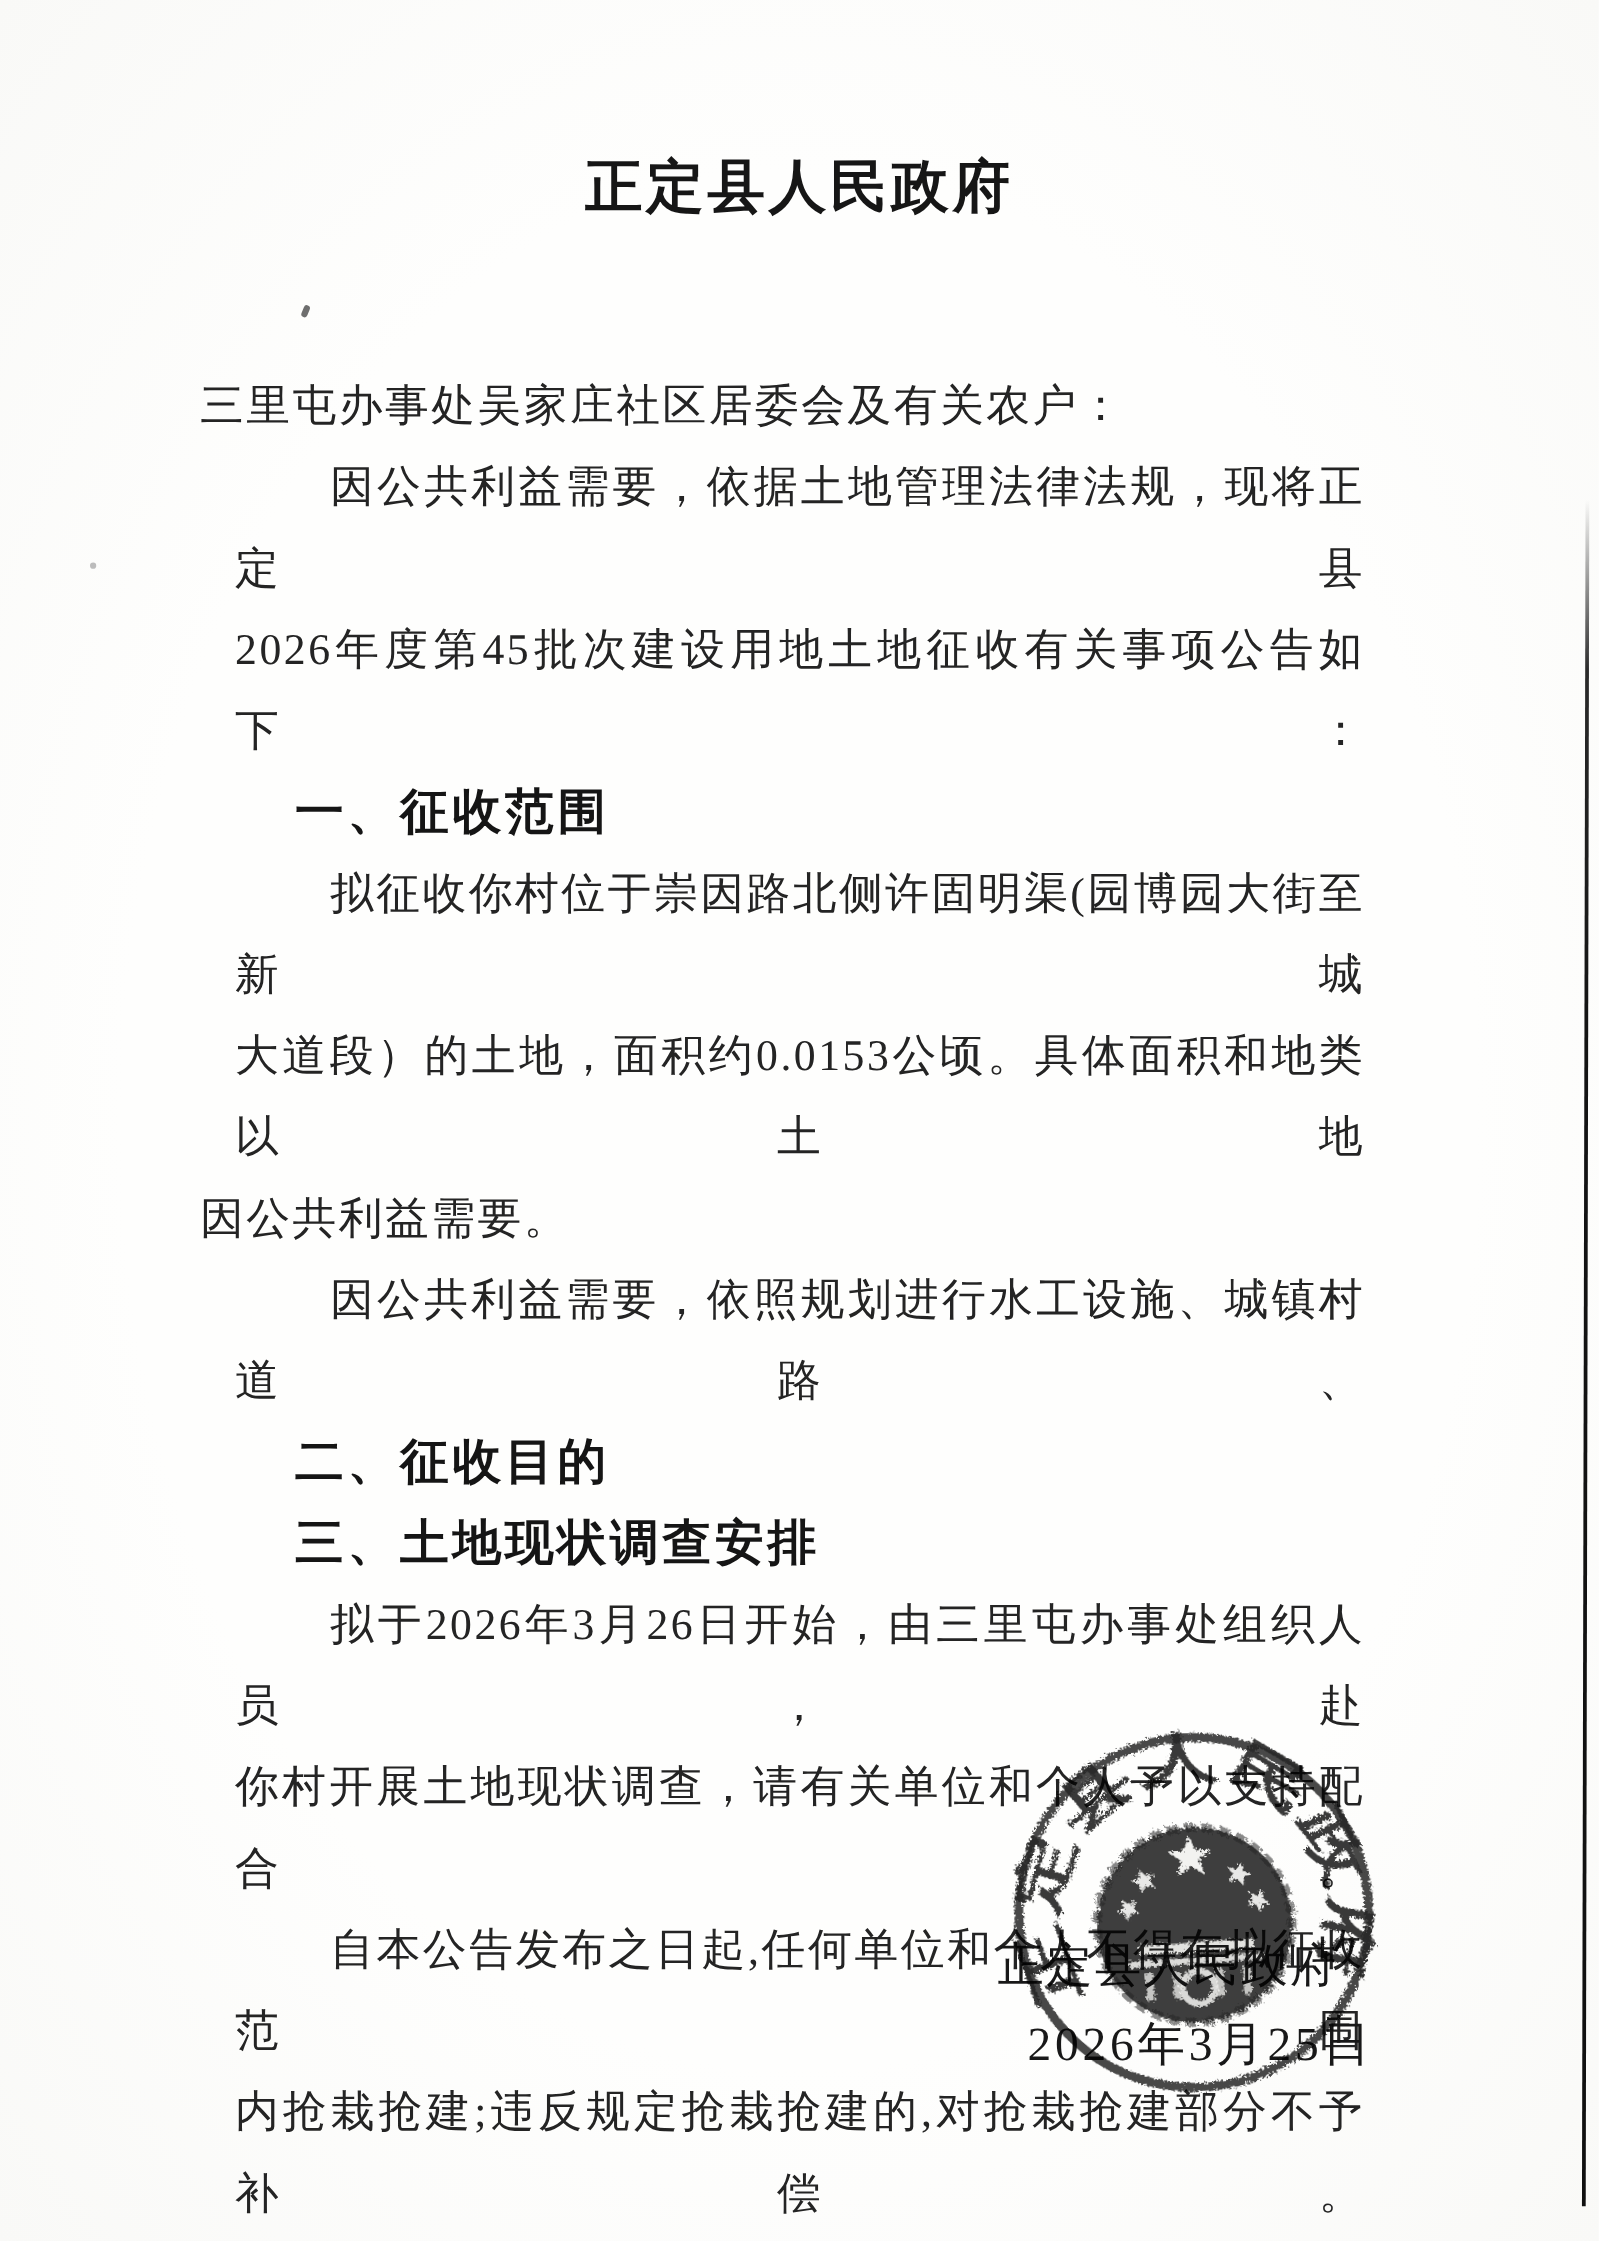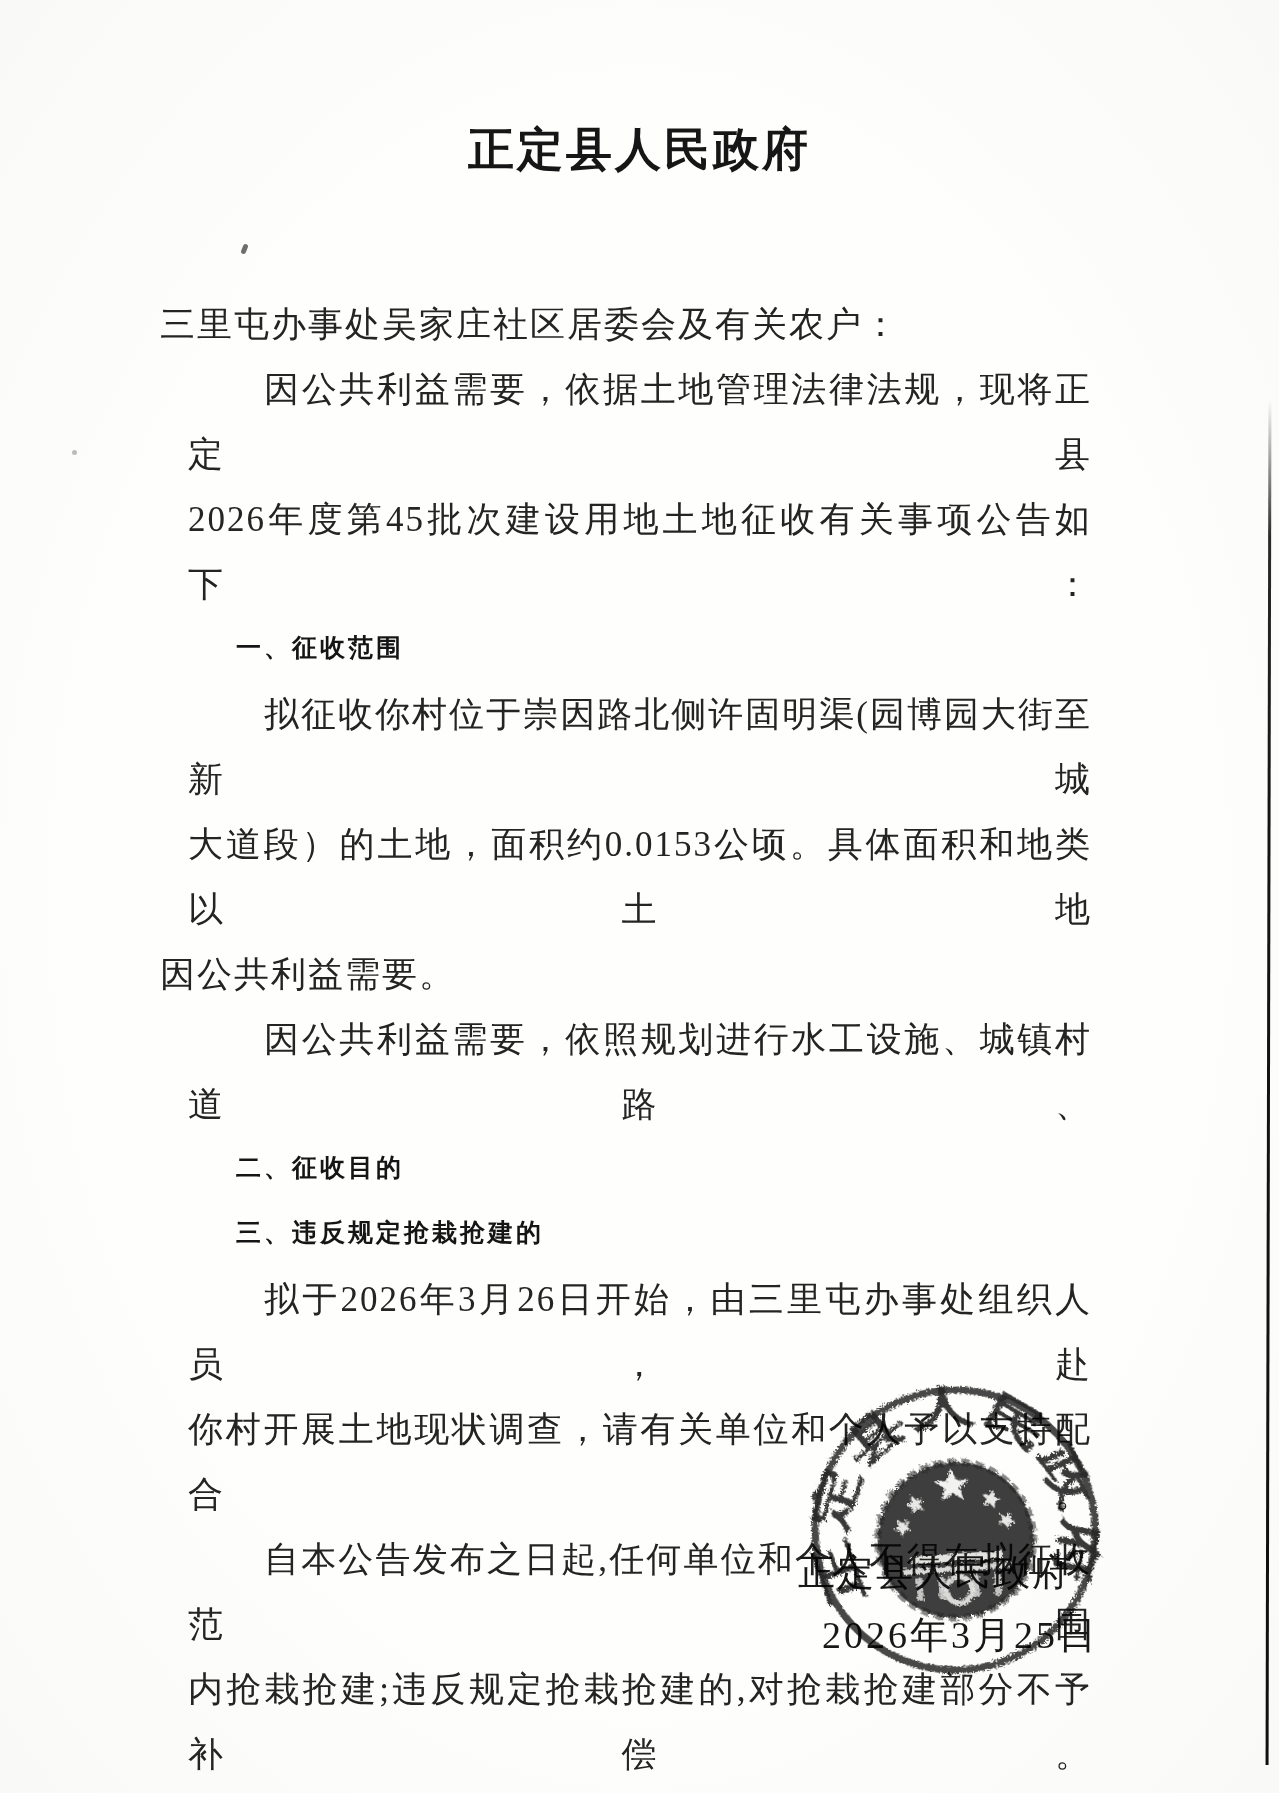--- a/index.html
+++ b/index.html
@@ -21,22 +21,22 @@
   }
   
   .body-text{
     left:160px;top:292px;width:932px;
     font-size:35px;line-height:65px;letter-spacing:2px;color:#242424;
   }
   .line{white-space:nowrap;}
   .line.just{white-space:normal;text-align:justify;text-align-last:justify;margin-left:28px;}
   .line.indent{text-indent:76px;}
   .line.heading{
-    font-family:Liberation Mono, monospace;font-weight:700;
-    font-size:25px;letter-spacing:3px;color:#151515;
+    font-family:Liberation Sans, sans-serif;font-weight:700;
+    font-size:39px;letter-spacing:3px;color:#151515;
   }
   
   .signature-line{
     left:798px;top:1548px;font-size:37px;letter-spacing:2px;color:#181818;
   }
   .date-line{
     left:822px;top:1610px;font-size:38px;letter-spacing:3px;color:#181818;
   }
   
   .seal-wrap{
@@ -64,21 +64,21 @@
 <div class="abs body-text">
   <div class="line">三里屯办事处吴家庄社区居委会及有关农户：</div>
   <div class="line just indent">因公共利益需要，依据土地管理法律法规，现将正定县</div>
   <div class="line just">2026年度第45批次建设用地土地征收有关事项公告如下：</div>
   <div class="line heading indent">一、征收范围</div>
   <div class="line just indent">拟征收你村位于崇因路北侧许固明渠(园博园大街至新城</div>
   <div class="line just">大道段）的土地，面积约0.0153公顷。具体面积和地类以土地</div>
   <div class="line">因公共利益需要。</div>
   <div class="line just indent">因公共利益需要，依照规划进行水工设施、城镇村道路、</div>
   <div class="line heading indent">二、征收目的</div>
-  <div class="line heading indent">三、违反规定抢栽抢建的</div>
+  <div class="line heading indent">三、土地现状调查安排</div>
   <div class="line just indent">拟于2026年3月26日开始，由三里屯办事处组织人员，赴</div>
   <div class="line just">你村开展土地现状调查，请有关单位和个人予以支持配合。</div>
   <div class="line just indent">自本公告发布之日起,任何单位和个人不得在拟征收范围</div>
   <div class="line just">内抢栽抢建;违反规定抢栽抢建的,对抢栽抢建部分不予补偿。</div>
   <div class="line just indent">本公告期限自2026年3月25日至2026年4月9日。本公告可</div>
 
 </div>
 
 <div class="abs signature-line">正定县人民政府</div>
 <div class="abs date-line">2026年3月25日</div>

